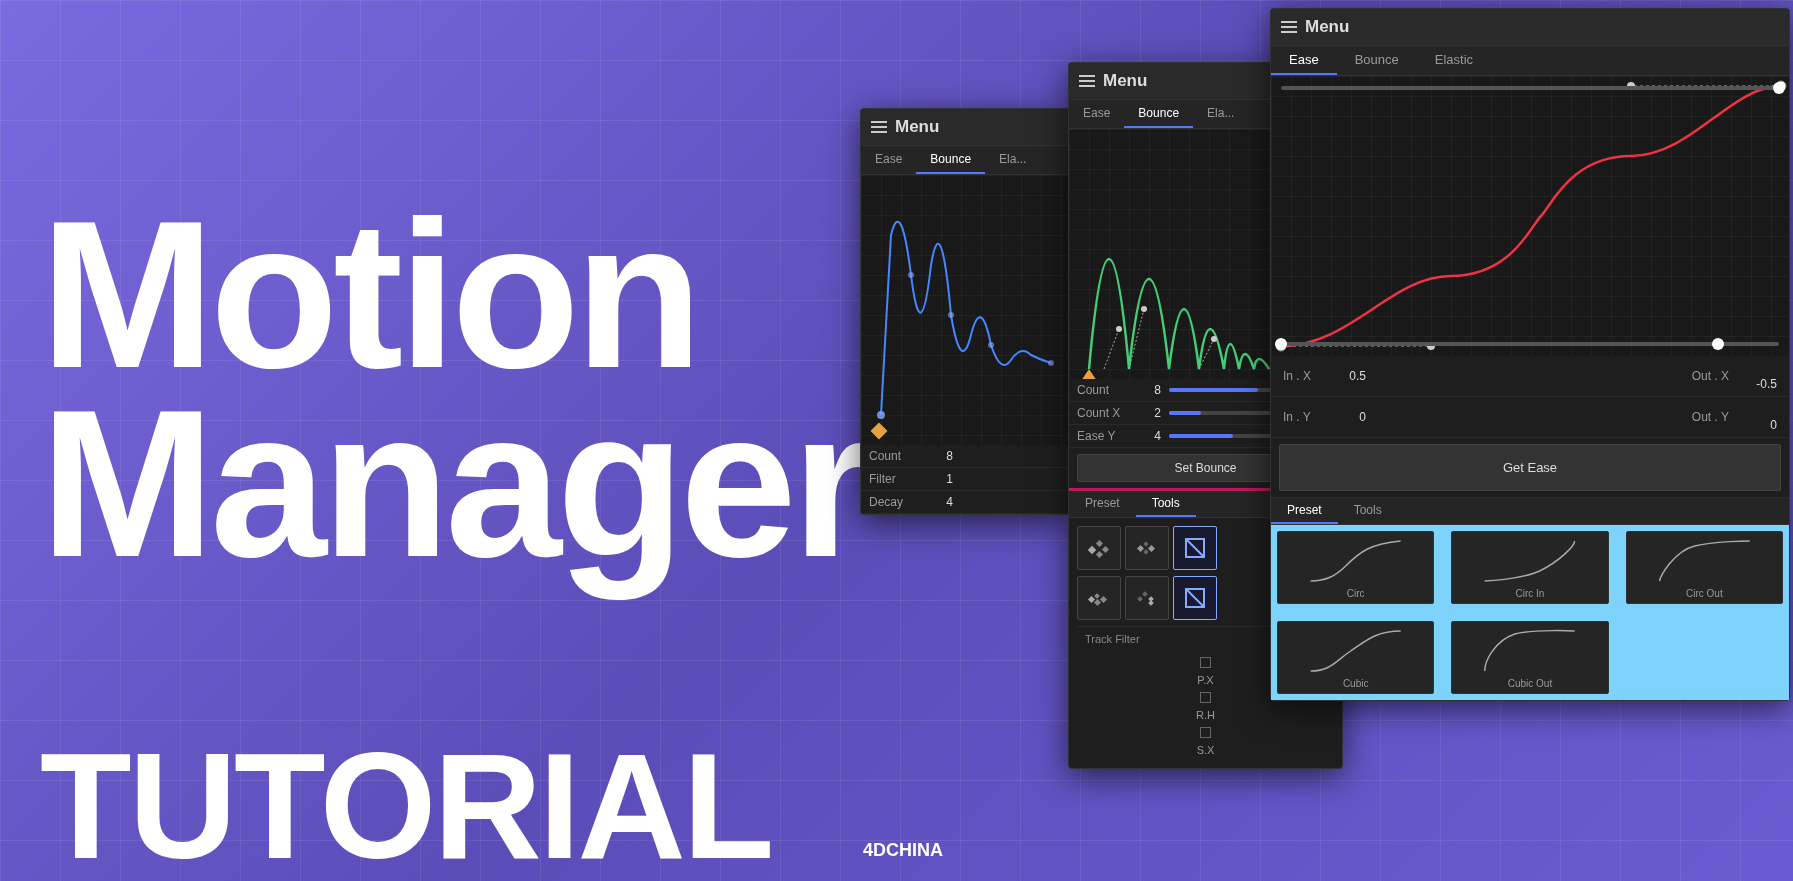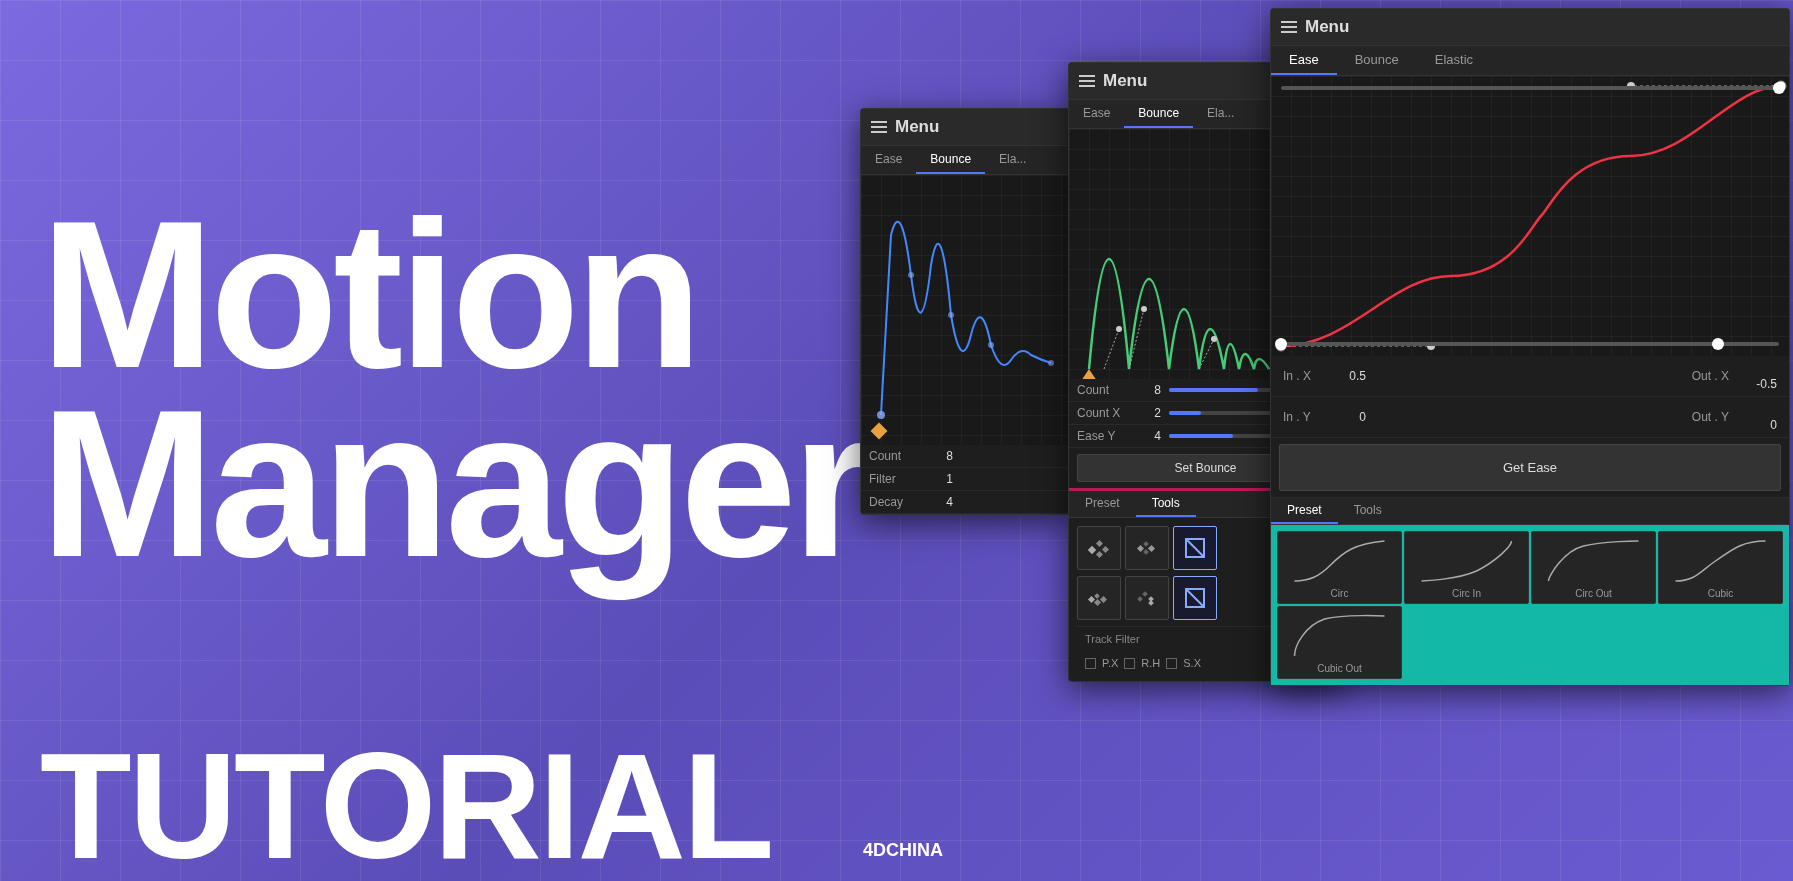--- a/index.html
+++ b/index.html
@@ -298,24 +298,24 @@
       border-bottom: 2px solid transparent;
     }
     .pt-tab.active {
       color: white;
       border-bottom: 2px solid #5577ff;
     }
 
     
     .preset-grid {
       display: grid;
-      grid-template-columns: repeat(4, 1fr);
-      gap: 2px;
+      grid-template-columns: repeat(3, 1fr);
+      gap: 17px;
       padding: 6px;
-      background: #14b8a6;
+      background: #7dd3fc;
     }
     .preset-item {
       background: #252525;
       border: 1px solid #333;
       border-radius: 2px;
       padding: 4px 6px;
       cursor: pointer;
       text-align: center;
     }
     .preset-curve {
@@ -364,20 +364,21 @@
       color: #888;
       border-top: 1px solid #2a2a2a;
     }
     .track-filter-row {
       display: flex;
       align-items: center;
       gap: 6px;
       padding: 4px 8px;
       font-size: 11px;
       color: #999;
+      flex-direction: column;
     }
     .track-checkbox {
       width: 11px;
       height: 11px;
       border: 1px solid #666;
       background: transparent;
       cursor: pointer;
     }
 
     

